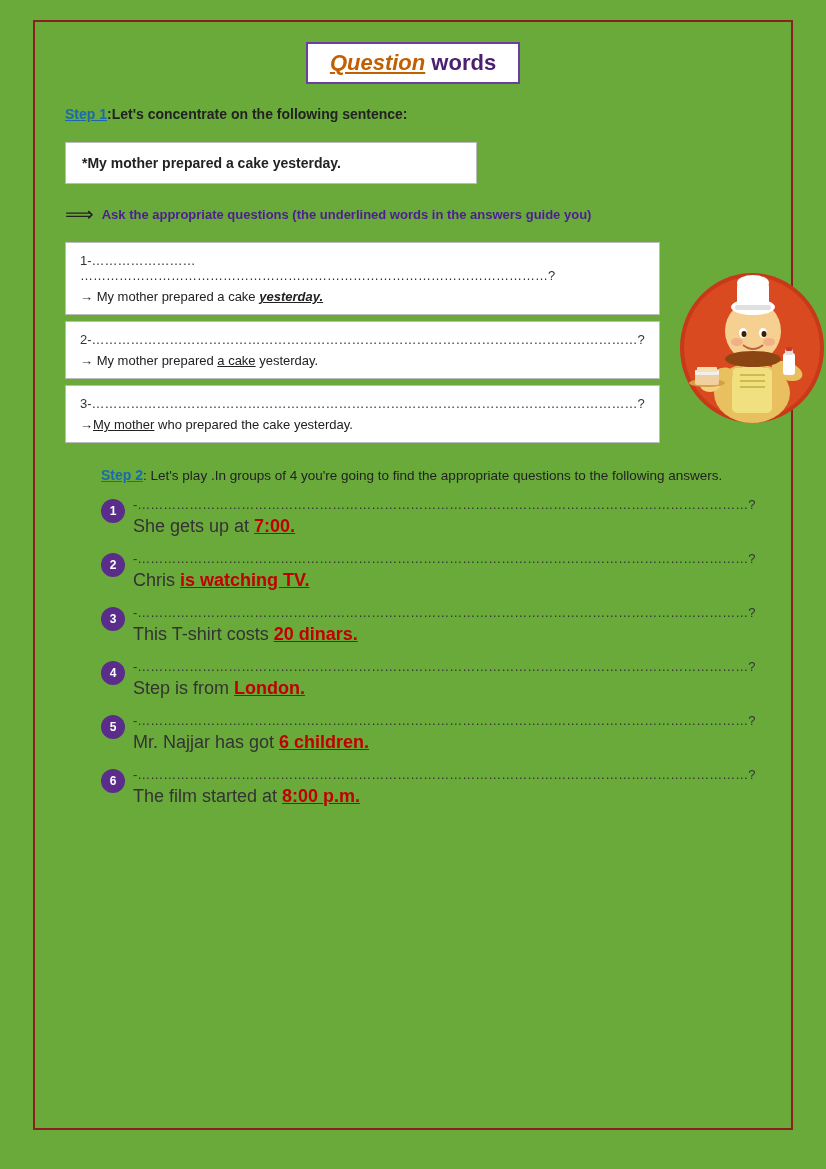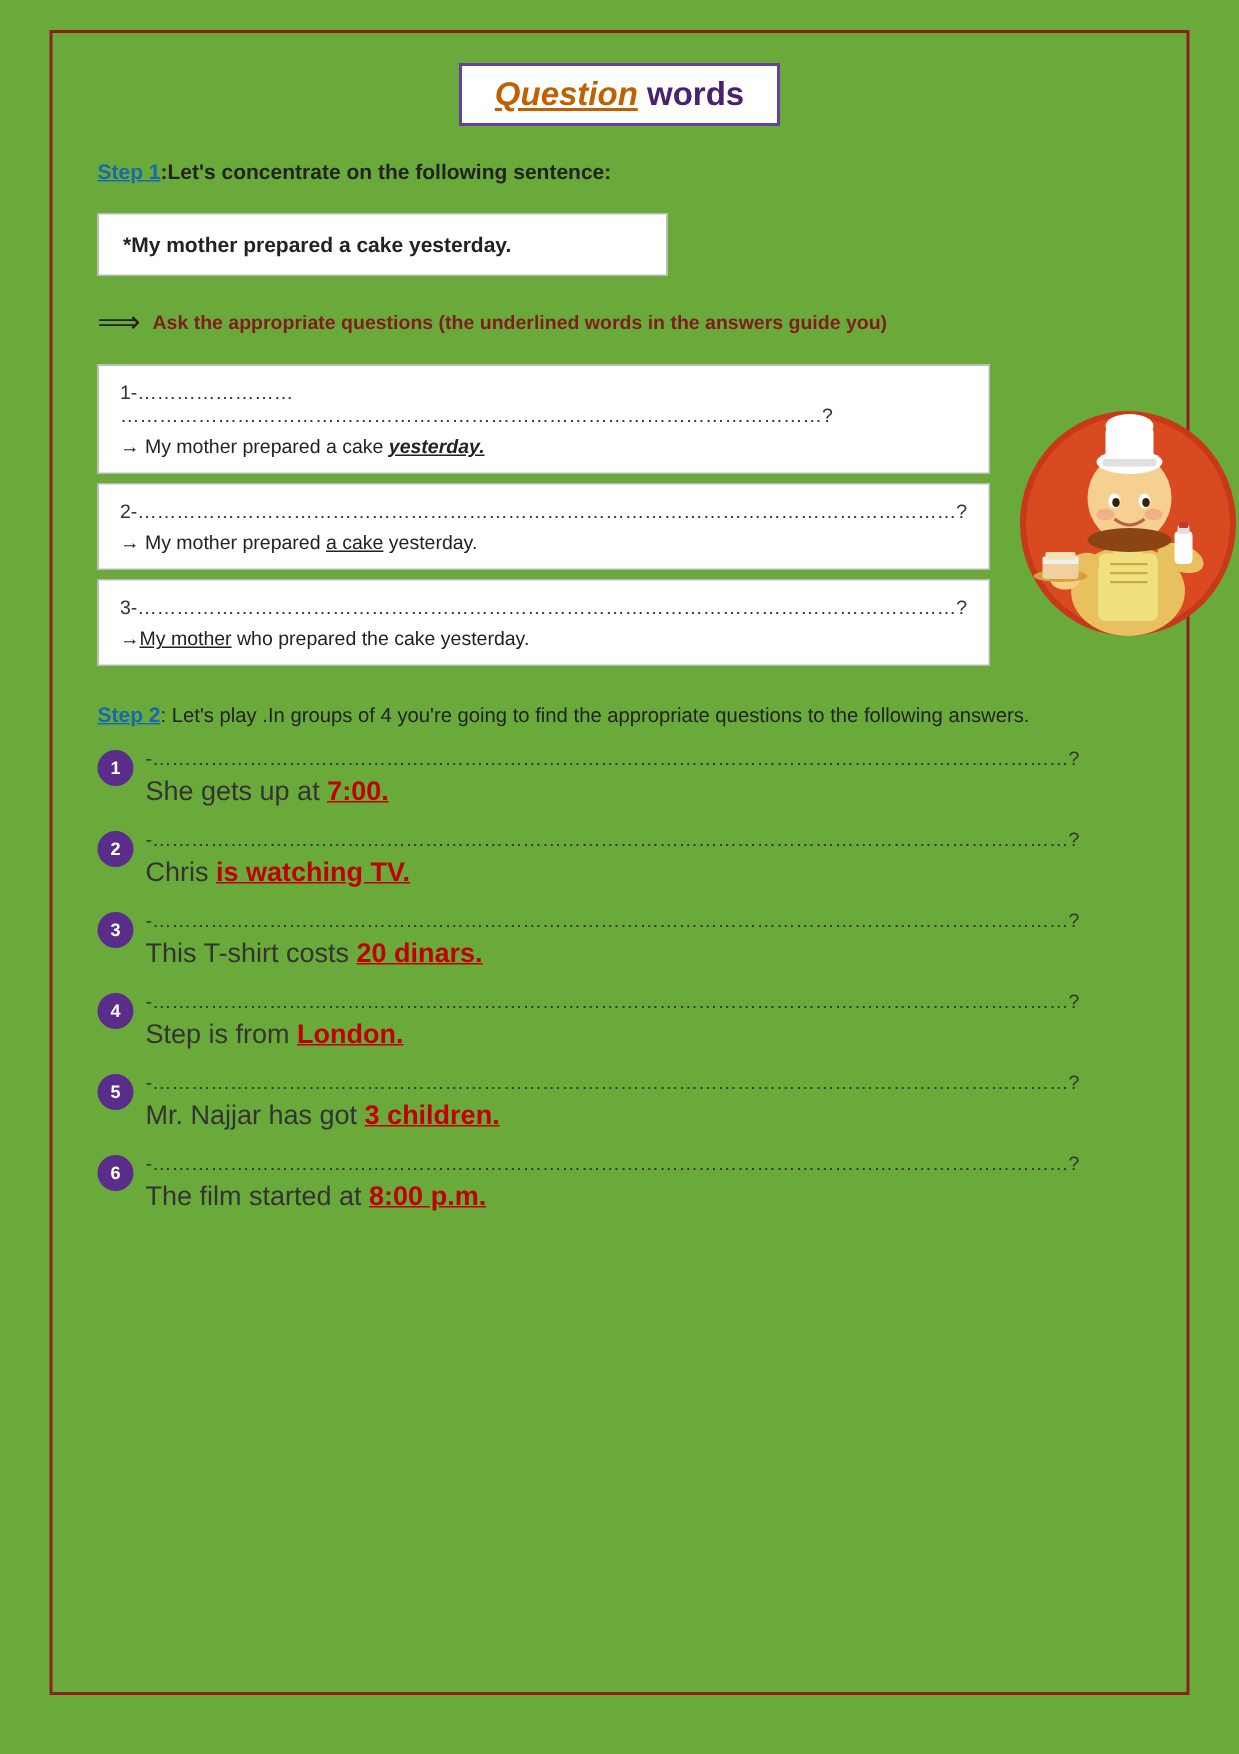--- a/index.html
+++ b/index.html
@@ -47,40 +47,40 @@
     .step1-header {
       font-size: 14px;
       font-weight: bold;
       color: #222;
       margin-bottom: 20px;
     }
     .sentence-box {
       background: white;
       border: 1px solid #bbb;
       padding: 12px 16px;
-      width: 380px;
+      width: 412px;
       margin-bottom: 18px;
       font-size: 14px;
       font-weight: bold;
       color: #222;
     }
     .instruction-row {
       display: flex;
       align-items: center;
       margin-bottom: 16px;
     }
     .arrow-icon {
       font-size: 20px;
       color: #222;
       margin-right: 8px;
     }
     .instruction-text {
       font-size: 13px;
       font-weight: bold;
-      color: #7f1d1d;
+      color: #4c1d95;
     }
     .exercises-area {
       display: flex;
       gap: 10px;
     }
     .exercises-col {
       flex: 1;
     }
     .exercise-box {
       background: white;
@@ -111,20 +111,21 @@
     .chef-img-area {
       width: 165px;
       flex-shrink: 0;
       display: flex;
       align-items: center;
       justify-content: center;
     }
     
     .step2-section {
       margin-top: 18px;
+      margin-left: 36px;
     }
     .step2-header {
       font-size: 13.5px;
       color: #222;
       margin-bottom: 14px;
     }
     .number-item {
       display: flex;
       align-items: flex-start;
       margin-bottom: 14px;
@@ -309,21 +310,21 @@
           <span>Step is from </span><span class="highlight-red">London.</span>
         </div>
       </div>
     </div>
 
     <div class="number-item">
       <div class="num-circle">5</div>
       <div class="item-content">
         <div class="dotted-line">-……………………………………………………………………………………………………………………………?</div>
         <div class="answer-line">
-          <span>Mr. Najjar has got </span><span class="highlight-red">3 children.</span>
+          <span>Mr. Najjar has got </span><span class="highlight-red">6 children.</span>
         </div>
       </div>
     </div>
 
     <div class="number-item">
       <div class="num-circle">6</div>
       <div class="item-content">
         <div class="dotted-line">-……………………………………………………………………………………………………………………………?</div>
         <div class="answer-line">
           <span>The film started at </span><span class="highlight-red">8:00 p.m.</span>

